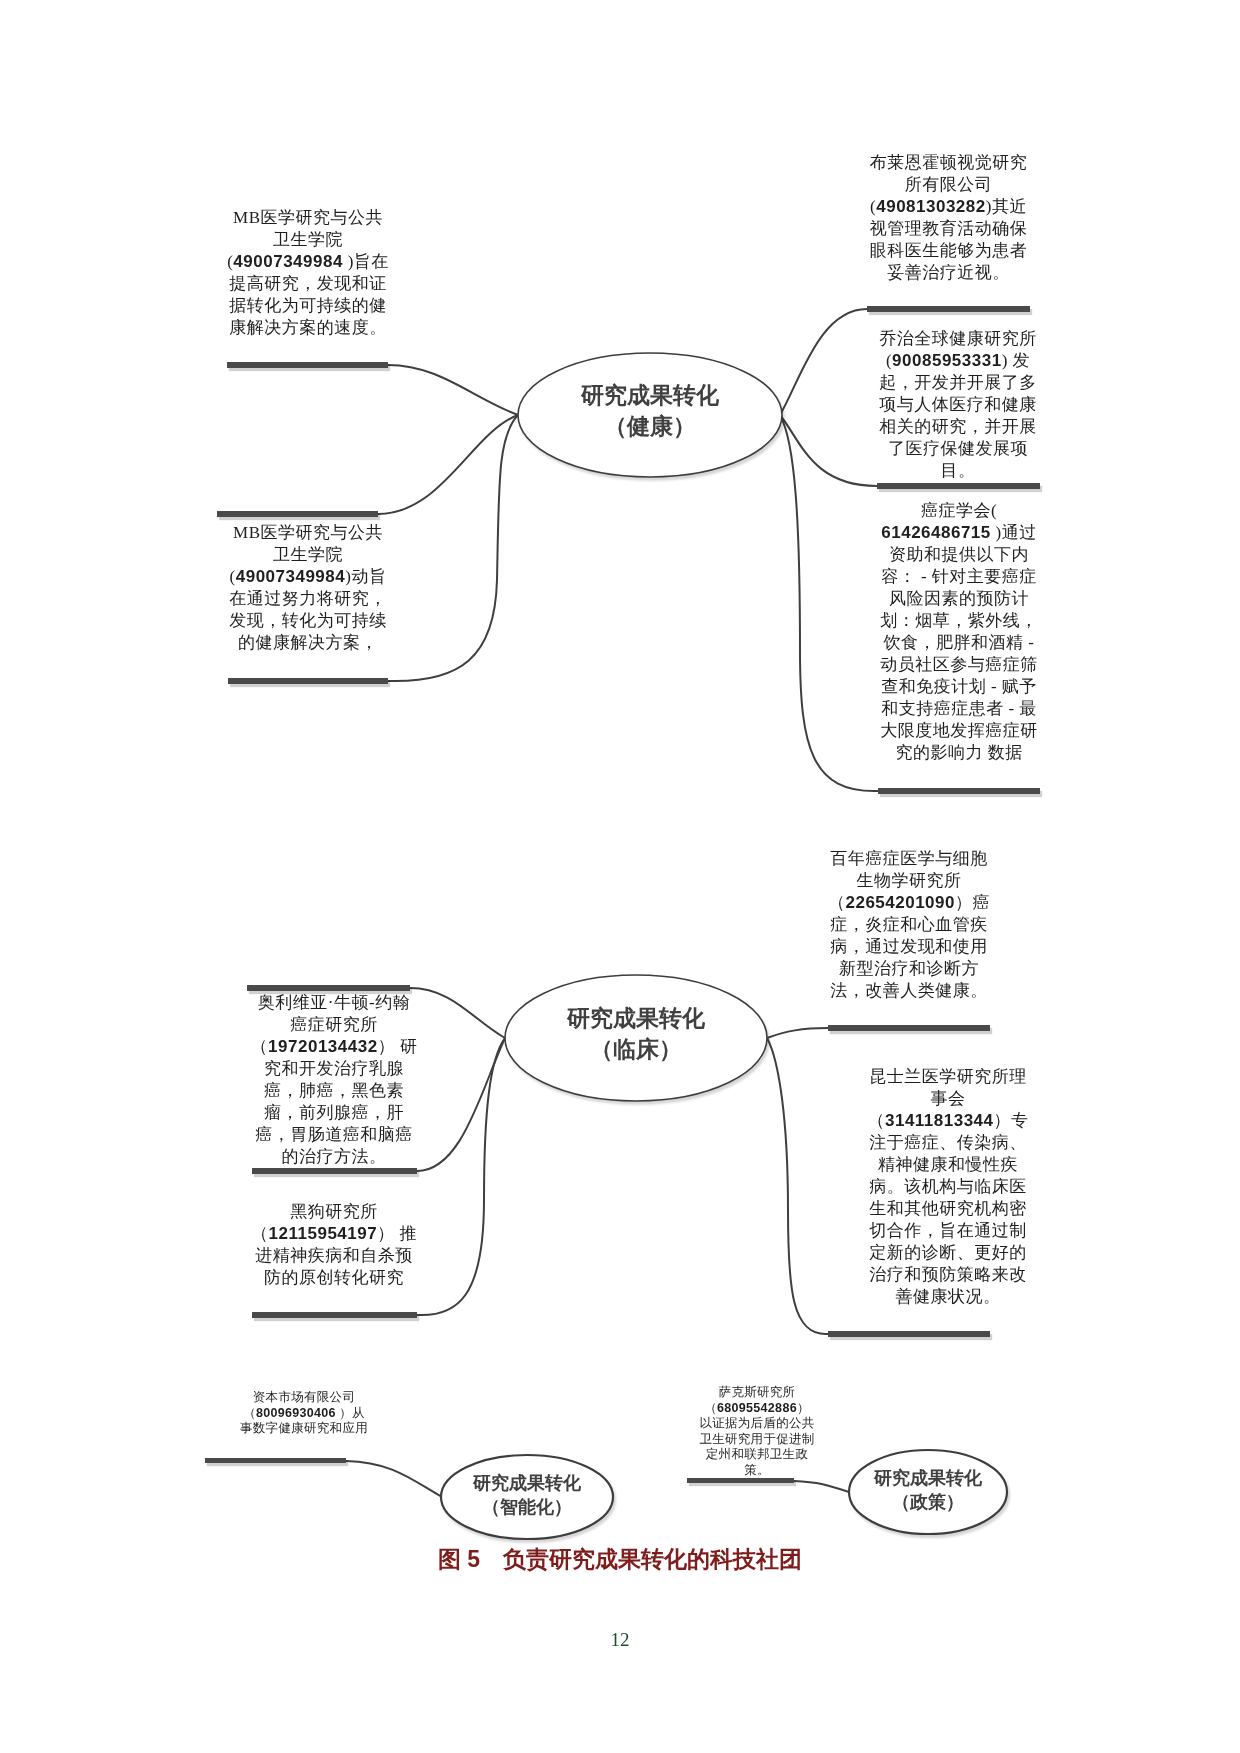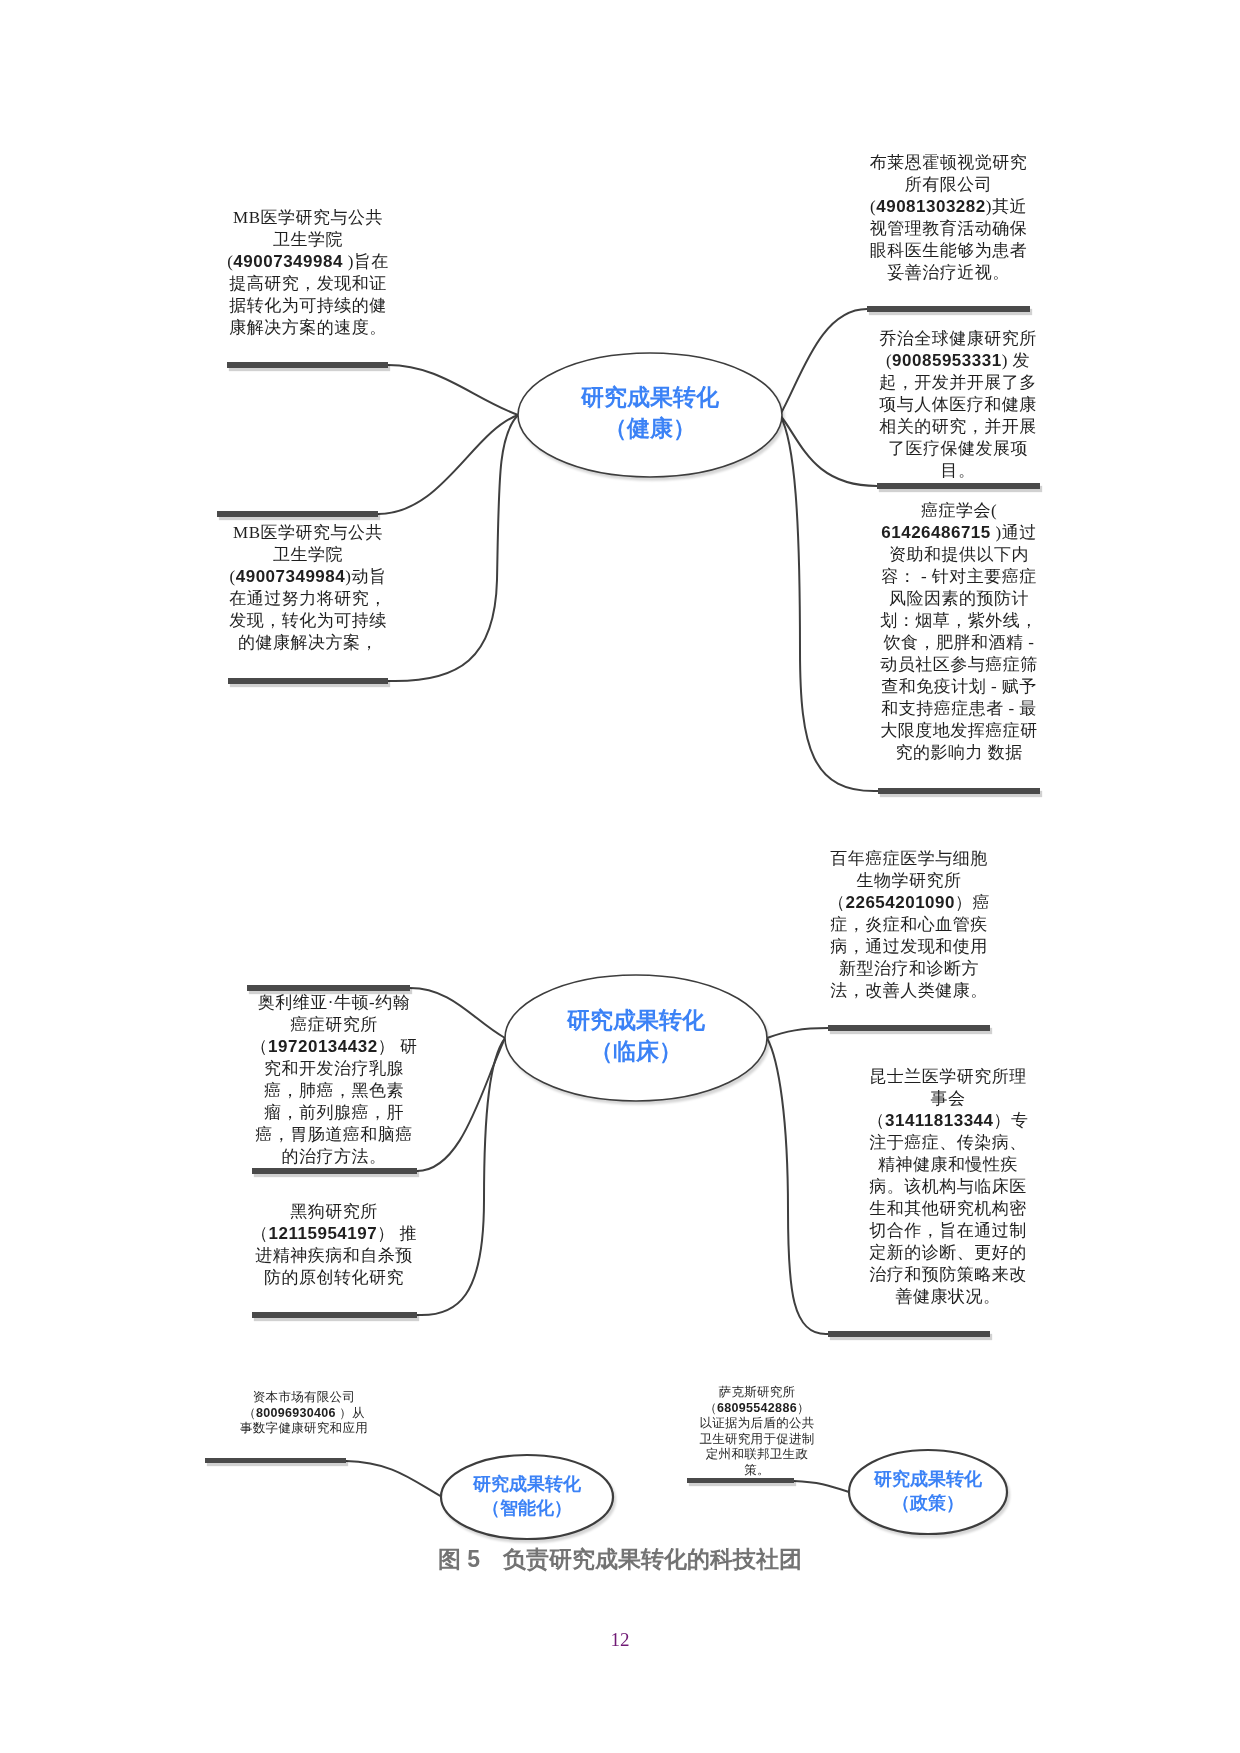--- a/index.html
+++ b/index.html
@@ -24,32 +24,32 @@
     font-size:12.5px; line-height:15.5px; letter-spacing:0.3px;margin-left:10px;
   }
   .bar {
     position:absolute; height:6px; background:#4a4a4a;
     box-shadow:2px 3px 1px rgba(0,0,0,0.18);
   }
   .bar.thin { height:5px; }
   .elabel {
     position:absolute; transform:translate(-50%,-50%);
     text-align:center; white-space:pre-line;
-    font-family:Liberation Serif, serif; font-weight:700; color:#3b82f6;
+    font-family:Liberation Mono, monospace; font-weight:700; color:#404040;
   }
   .elabel.big-label { font-size:23px; line-height:31px; }
   .elabel.small-label { font-size:18px; line-height:24px; }
   .caption {
     position:absolute; left:0; top:1544px; width:1240px;
     text-align:center; font-family:"Liberation Sans", sans-serif;
-    font-weight:700; font-size:23px; color:#737373;
+    font-weight:700; font-size:23px; color:#7f1d1d;
   }
   .page-number {
     position:absolute; left:0; top:1629px; width:1240px;
-    text-align:center; font-size:19px; color:#701a75;
+    text-align:center; font-size:19px; color:#14532d;
     font-family:"Liberation Serif", serif;
   }
 </style>
 </head>
 <body>
 
 <div class="page">
 
   <svg class="links" viewBox="0 0 1240 1753">
 

